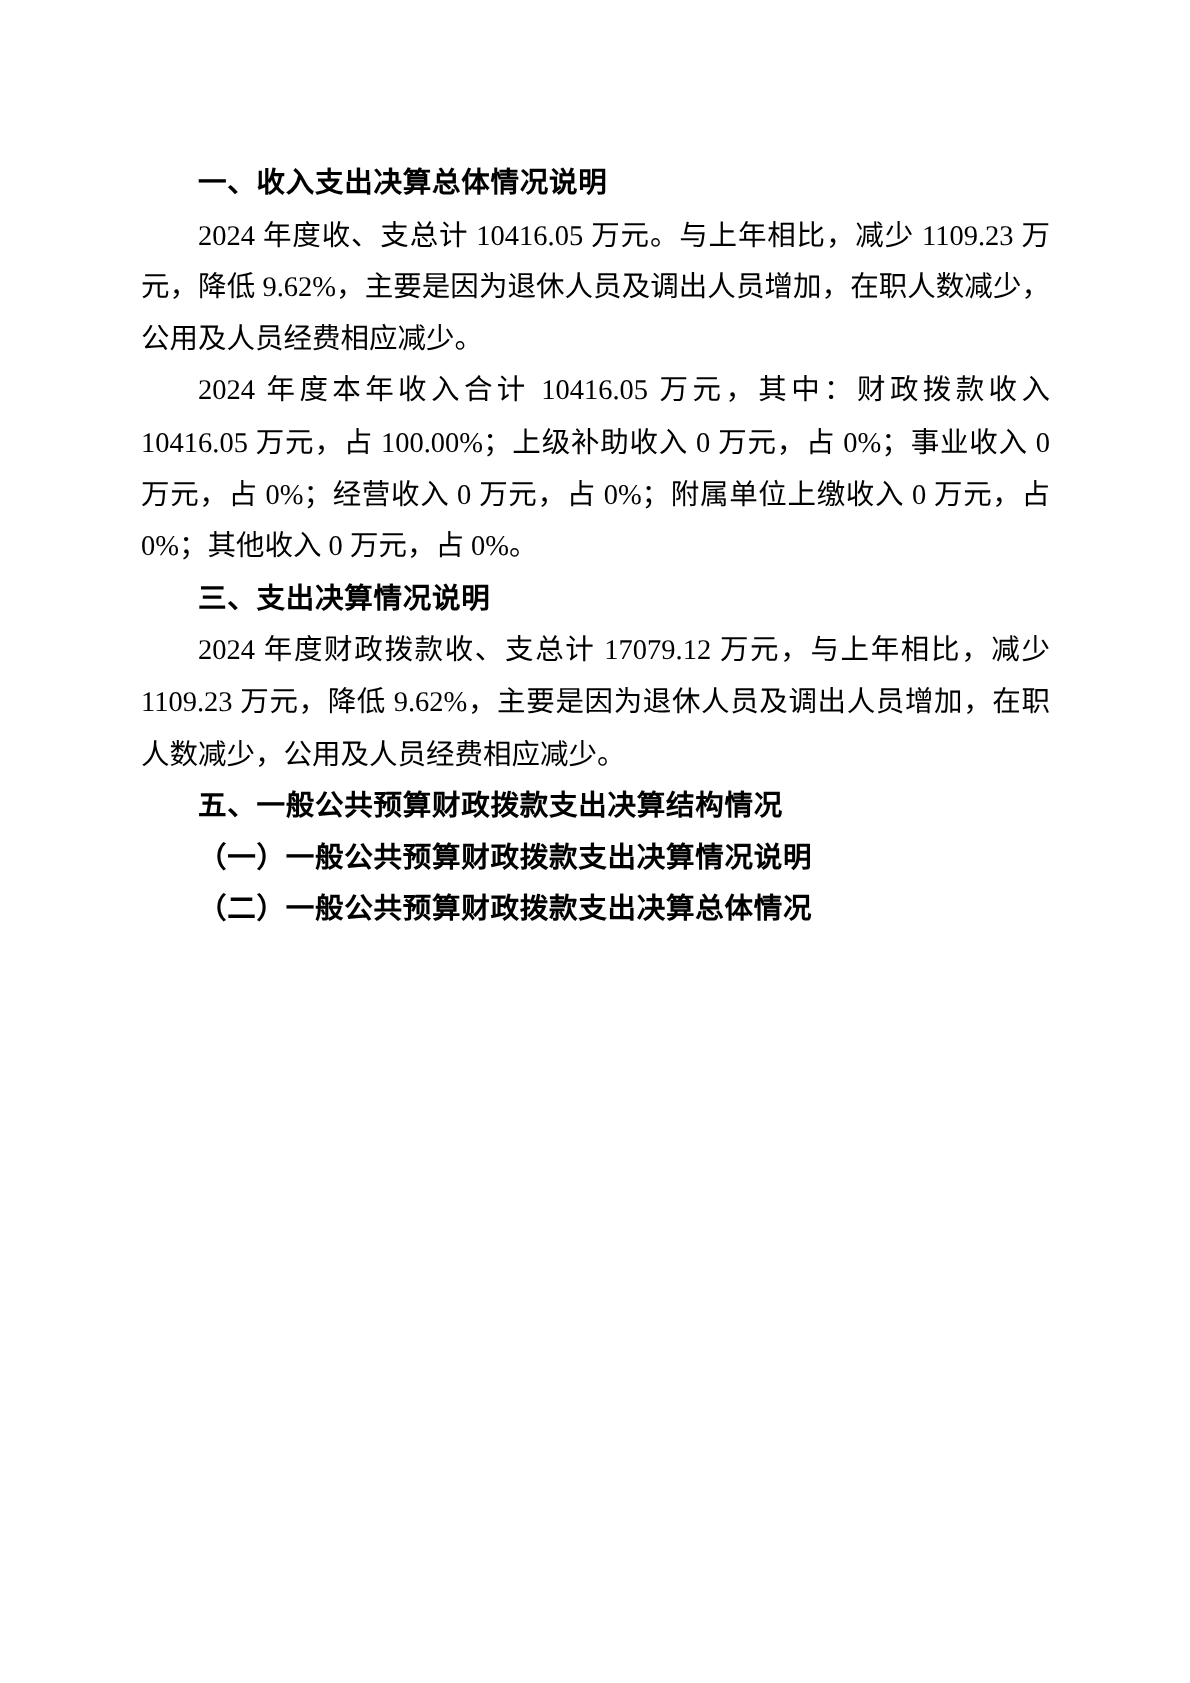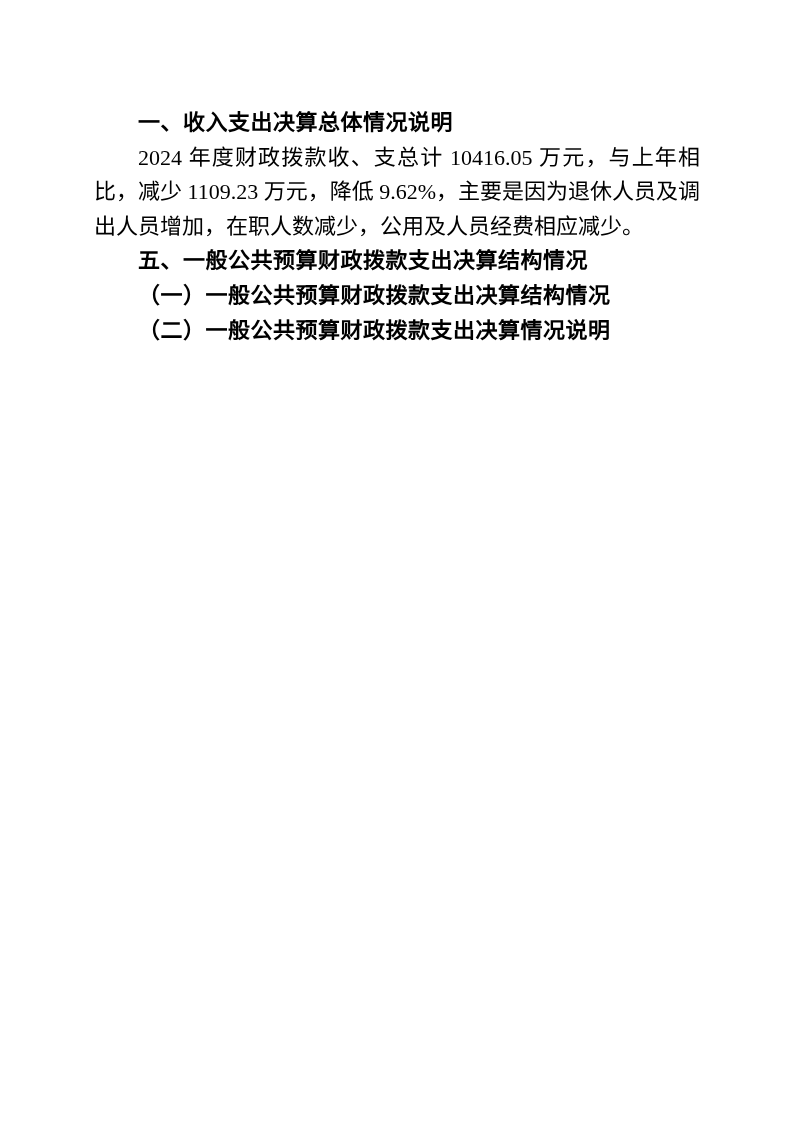--- a/index.html
+++ b/index.html
@@ -20,42 +20,45 @@
     line-height: 34.6px;
     text-align: justify;
     text-justify: inter-ideograph;
     overflow: hidden;
   }
   .page p,
   .page h3 {
     margin: 0;
     padding: 0;
     text-indent: 2em;
-    font-size: 22px;
+    font-size: 19px;
     line-height: 34.6px;
   }
   .section-heading {
     font-family: "Liberation Sans", "DejaVu Sans", sans-serif;
     font-weight: bold;
     letter-spacing: 0.5px;
   }
   .body-paragraph {
     font-weight: normal;
   }
 </style>
 </head>
 <body>
 
 <div class="page">
 
   <h3 class="section-heading">一、收入支出决算总体情况说明</h3>
+  <p class="body-paragraph">2024 年度收、支总计 10416.05 万元。与上年相比，减少 1109.23 万元，降低 9.62%，主要是因为退休人员及调出人员增加，在职人数减少，公用及人员经费相应减少。</p>
 
+  <p class="body-paragraph">2024 年度本年收入合计 10416.05 万元，其中：财政拨款收入 10416.05 万元，占 100.00%；上级补助收入 0 万元，占 0%；事业收入 0 万元，占 0%；经营收入 0 万元，占 0%；附属单位上缴收入 0 万元，占 0%；其他收入 0 万元，占 0%。</p>
 
+  <h3 class="section-heading">三、支出决算情况说明</h3>
 
-  <p class="body-paragraph">2024 年度财政拨款收、支总计 10416.05 万元，与上年相比，减少 1109.23 万元，降低 9.62%，主要是因为退休人员及调出人员增加，在职人数减少，公用及人员经费相应减少。</p>
+  <p class="body-paragraph">2024 年度财政拨款收、支总计 17079.12 万元，与上年相比，减少 1109.23 万元，降低 9.62%，主要是因为退休人员及调出人员增加，在职人数减少，公用及人员经费相应减少。</p>
 
   <h3 class="section-heading">五、一般公共预算财政拨款支出决算结构情况</h3>
 
-  <h3 class="section-heading">（一）一般公共预算财政拨款支出决算结构情况</h3>
+  <h3 class="section-heading">（一）一般公共预算财政拨款支出决算情况说明</h3>
 
-  <h3 class="section-heading">（二）一般公共预算财政拨款支出决算情况说明</h3>
+  <h3 class="section-heading">（二）一般公共预算财政拨款支出决算总体情况</h3>
 
 </div>
 
 </body></html>

